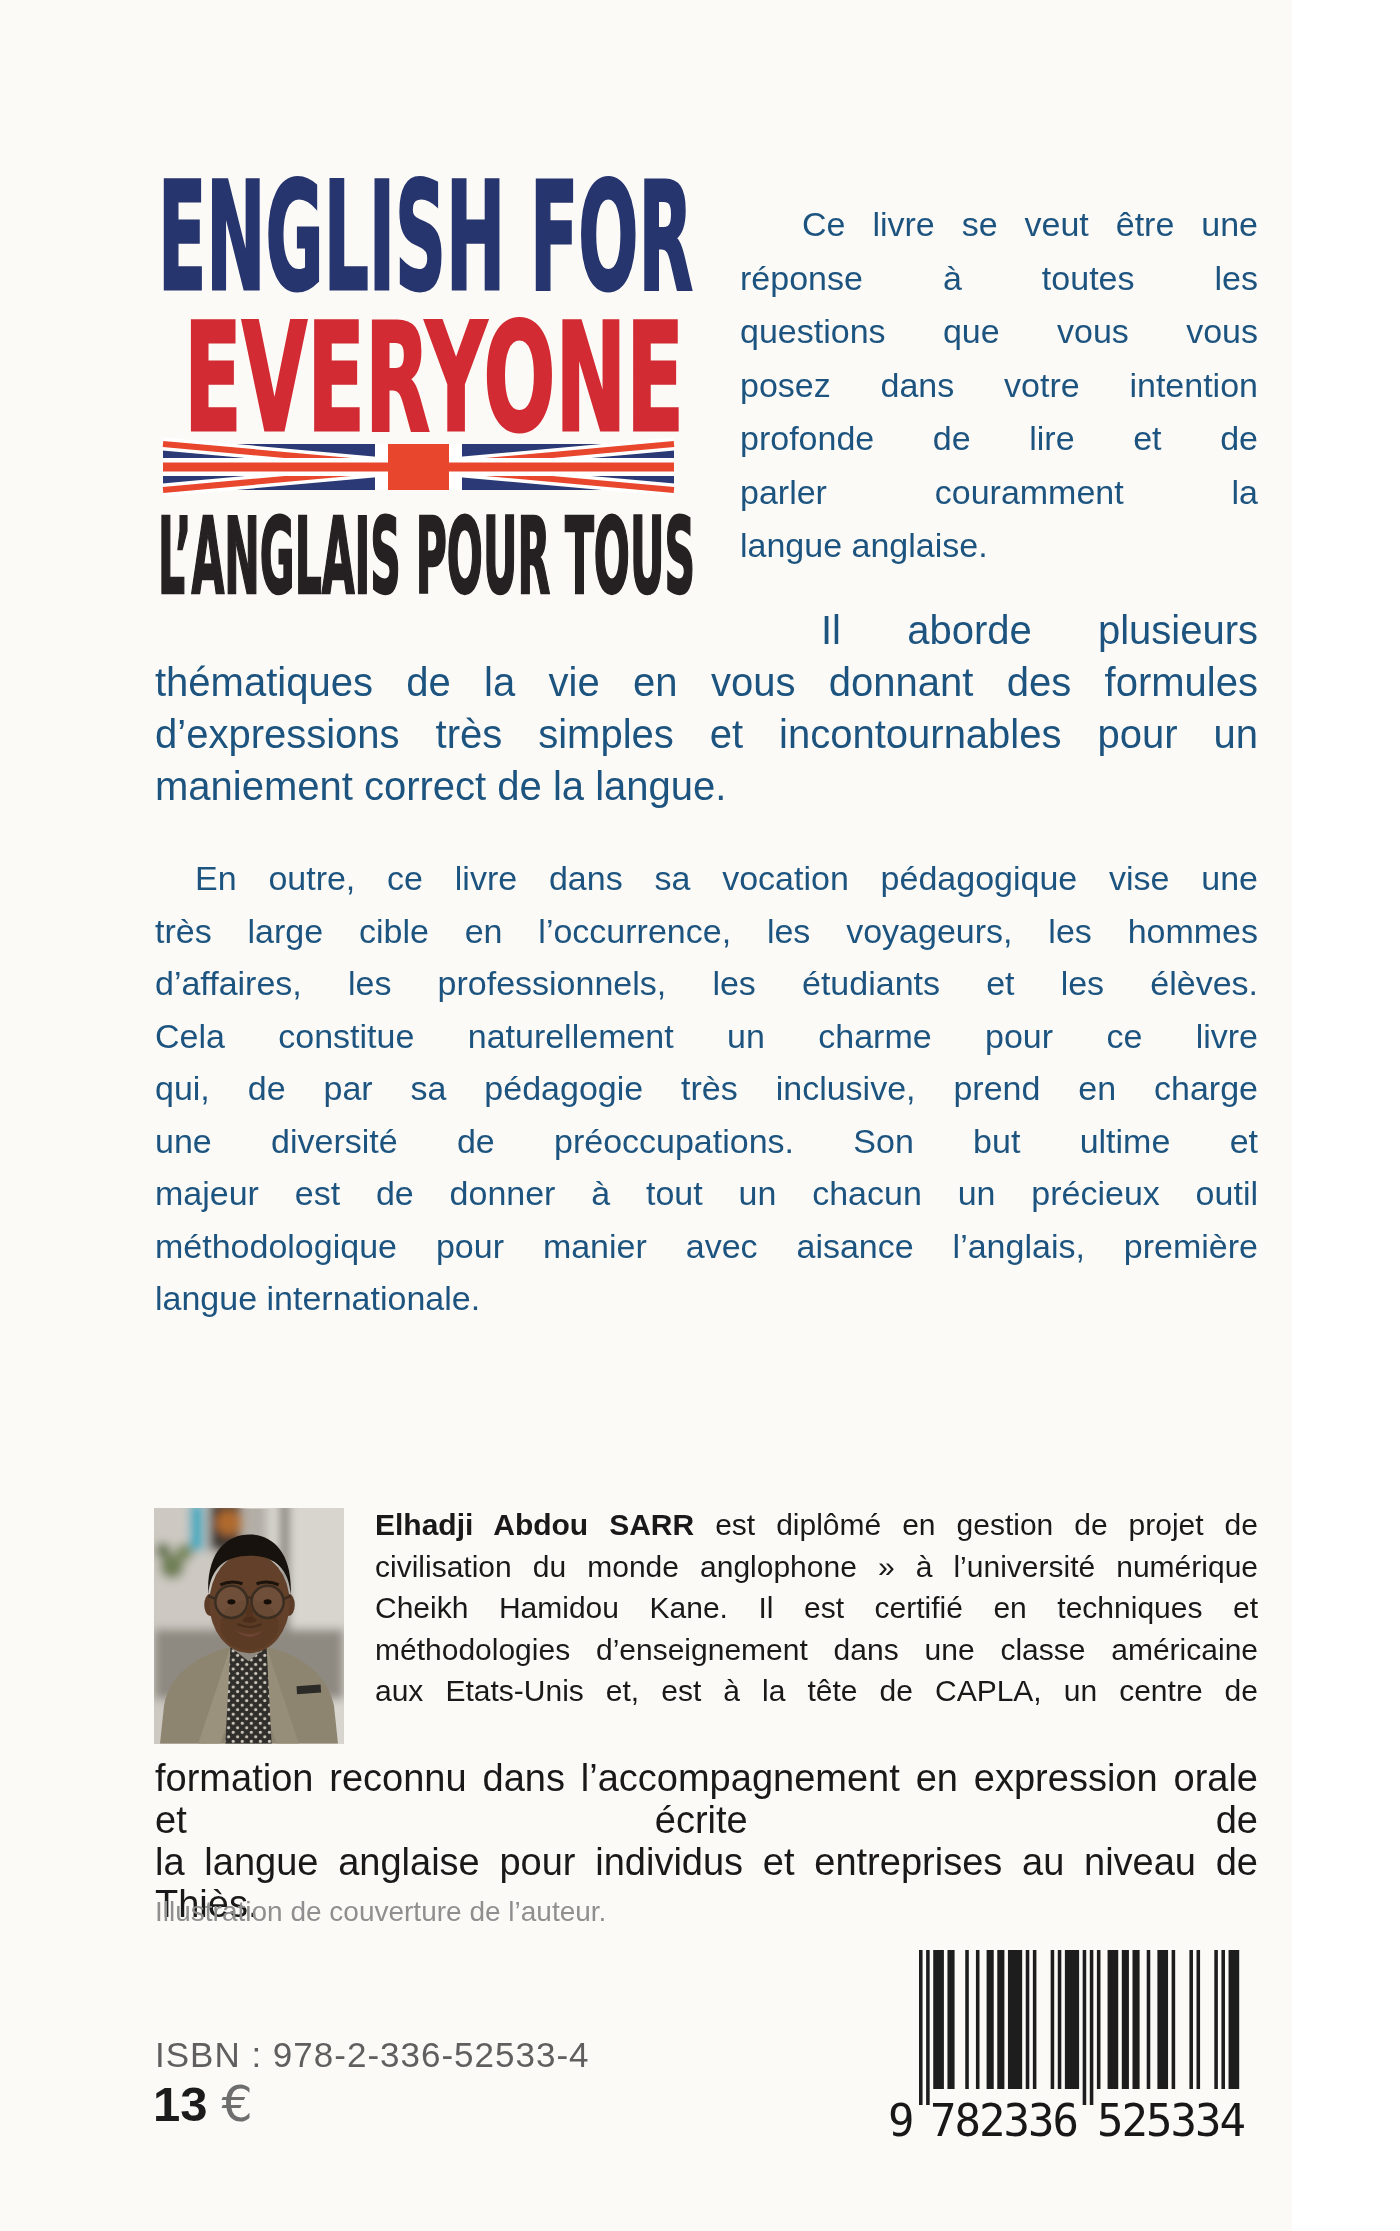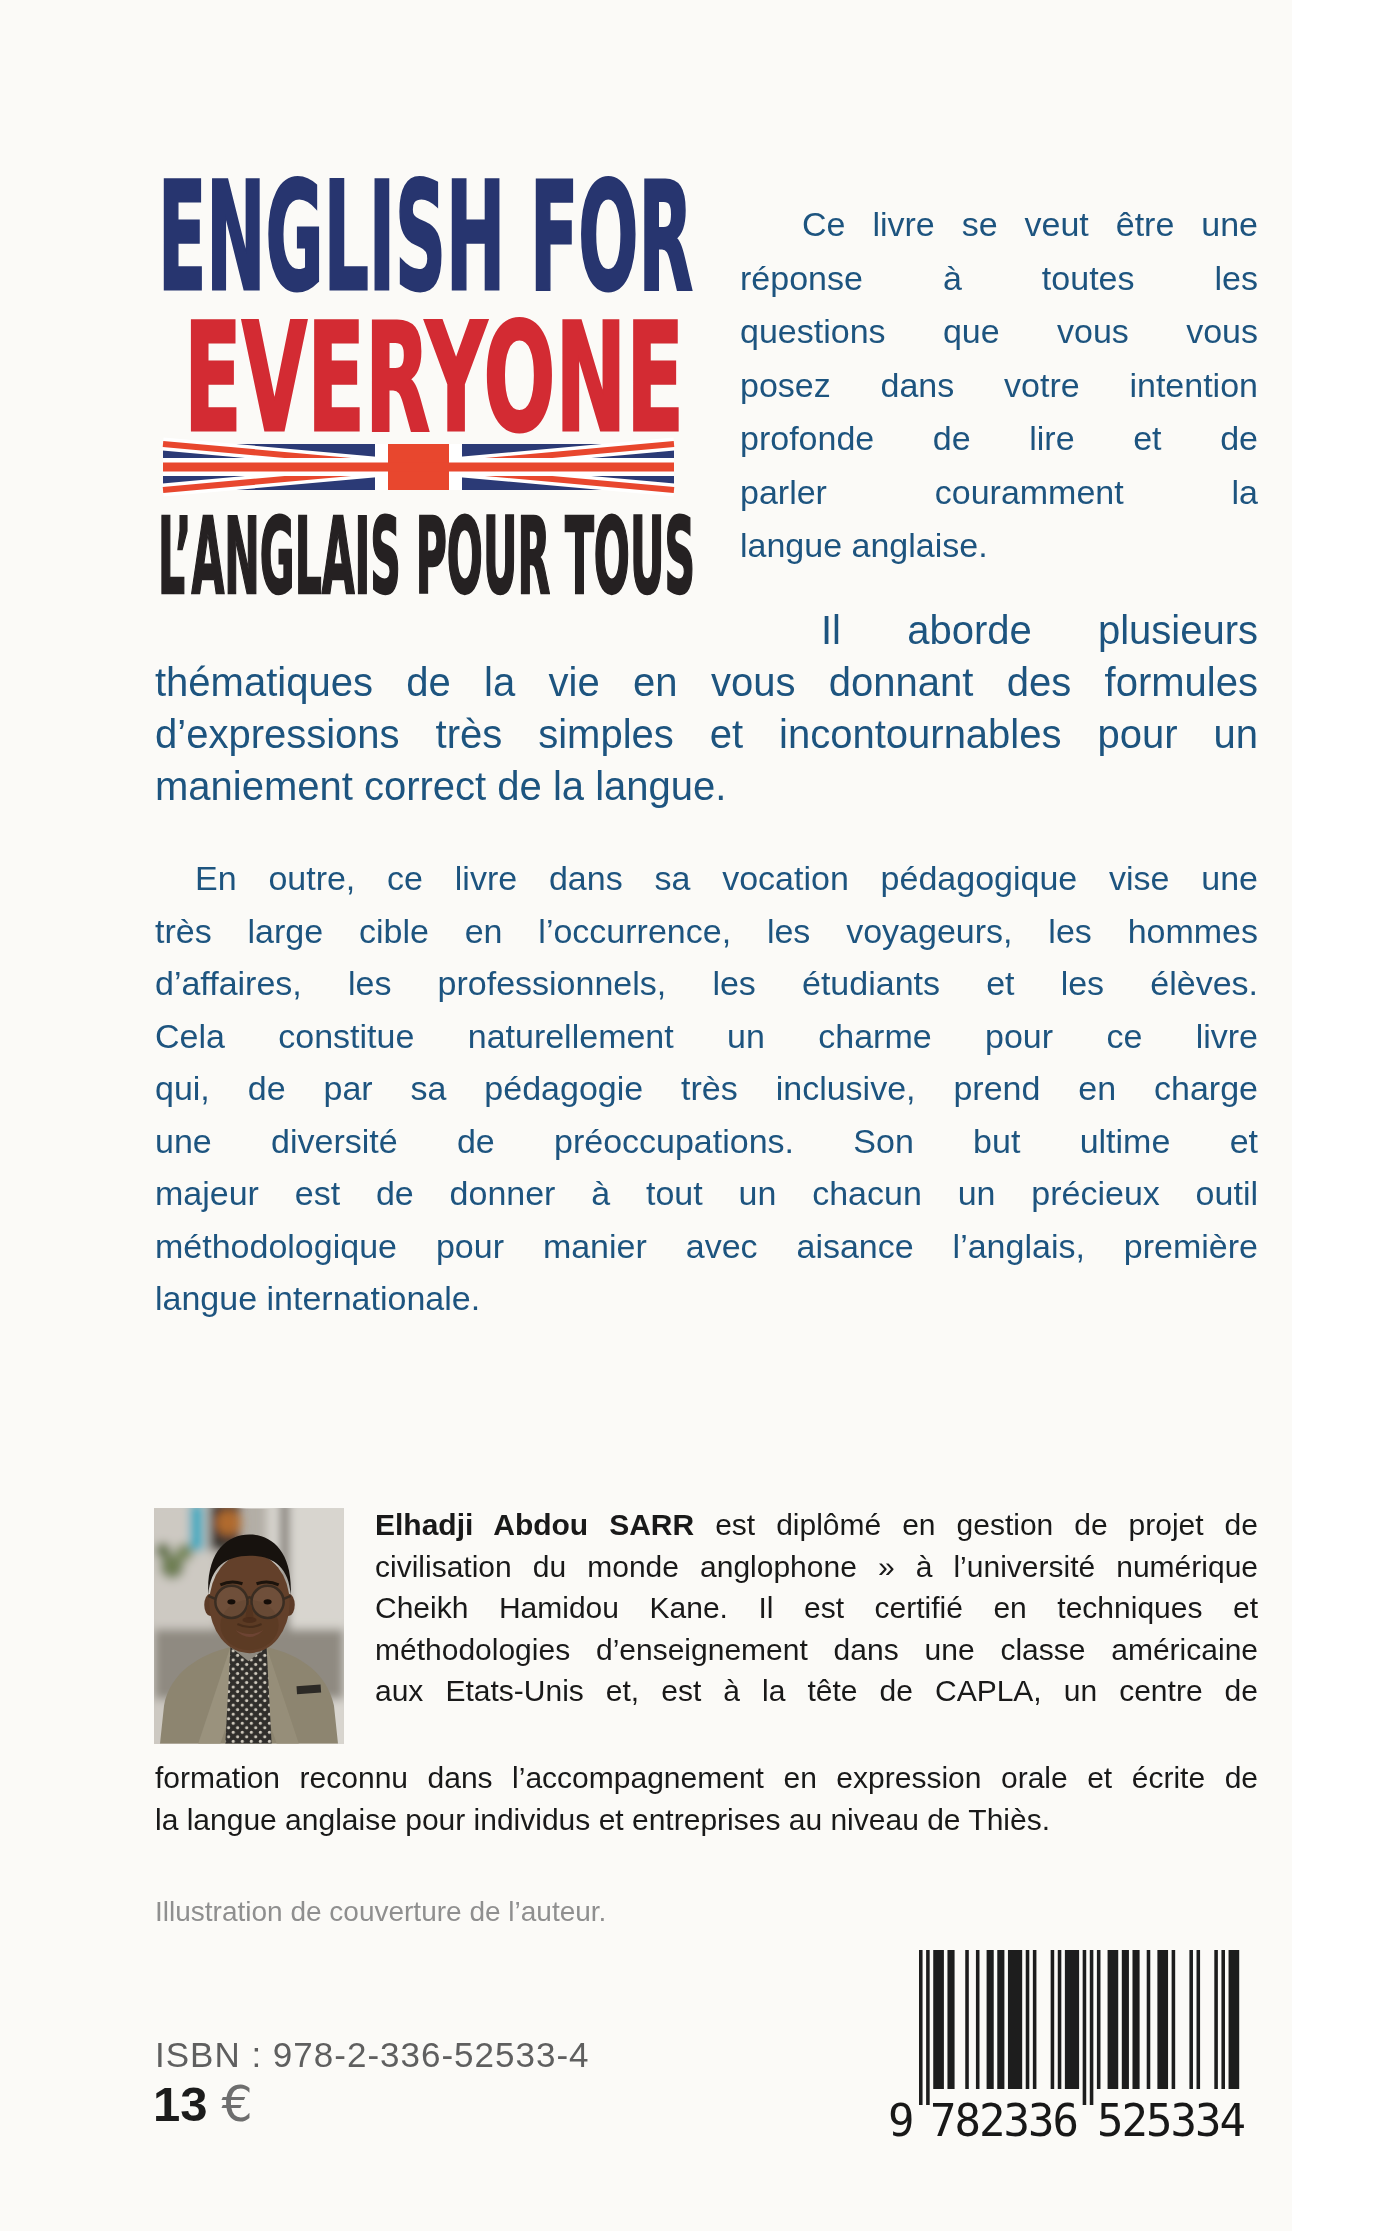--- a/index.html
+++ b/index.html
@@ -24,21 +24,21 @@
   
   #title-block{left:158px;top:175px;width:540px;height:430px}
   #title-block svg{position:absolute;left:0;overflow:visible}
   .t-navy{fill:var(--title-navy,#27356f);stroke:var(--title-navy,#27356f);stroke-width:3;paint-order:stroke;font:bold 150px "DejaVu Sans",sans-serif}
   .t-red{fill:var(--title-red,#d32b33);stroke:var(--title-red,#d32b33);stroke-width:3;paint-order:stroke;font:bold 150px "DejaVu Sans",sans-serif}
   .t-sub{fill:var(--subtitle-black,#252122);stroke:var(--subtitle-black,#252122);stroke-width:2.5;paint-order:stroke;font:bold 105px "DejaVu Sans",sans-serif}
 
   
   .bio{color:var(--bio-black,#191919)}
   #bio-col{left:375px;top:1504px;width:883px;font-size:30px;line-height:41.5px}
-  #bio-full{left:155px;top:1757px;width:1103px;font-size:30px;line-height:42px}
+  #bio-full{left:155px;top:1757px;width:1103px;font-size:38px;line-height:42px}
   .bio-name{font-weight:bold}
   #author-photo{left:154px;top:1508px;width:190px;height:236px}
 
   
   #credit{left:155px;top:1896px;font-size:28px;color:var(--credit-gray,#8f8f8f)}
   #isbn{left:155px;top:2035px;font-size:35px;color:var(--isbn-gray,#5f5f5f);letter-spacing:1px}
   #price{left:153px;top:2076px;font-size:49px;font-weight:bold;color:var(--price-black,#1c1c1c)}
   #price .euro{font-weight:400;color:#6e6e6e;margin-left:14px;font-family:"DejaVu Sans",sans-serif}
   #barcode{left:886px;top:1950px}
   .bc{font:44px "DejaVu Sans Mono",monospace;fill:#181818}

